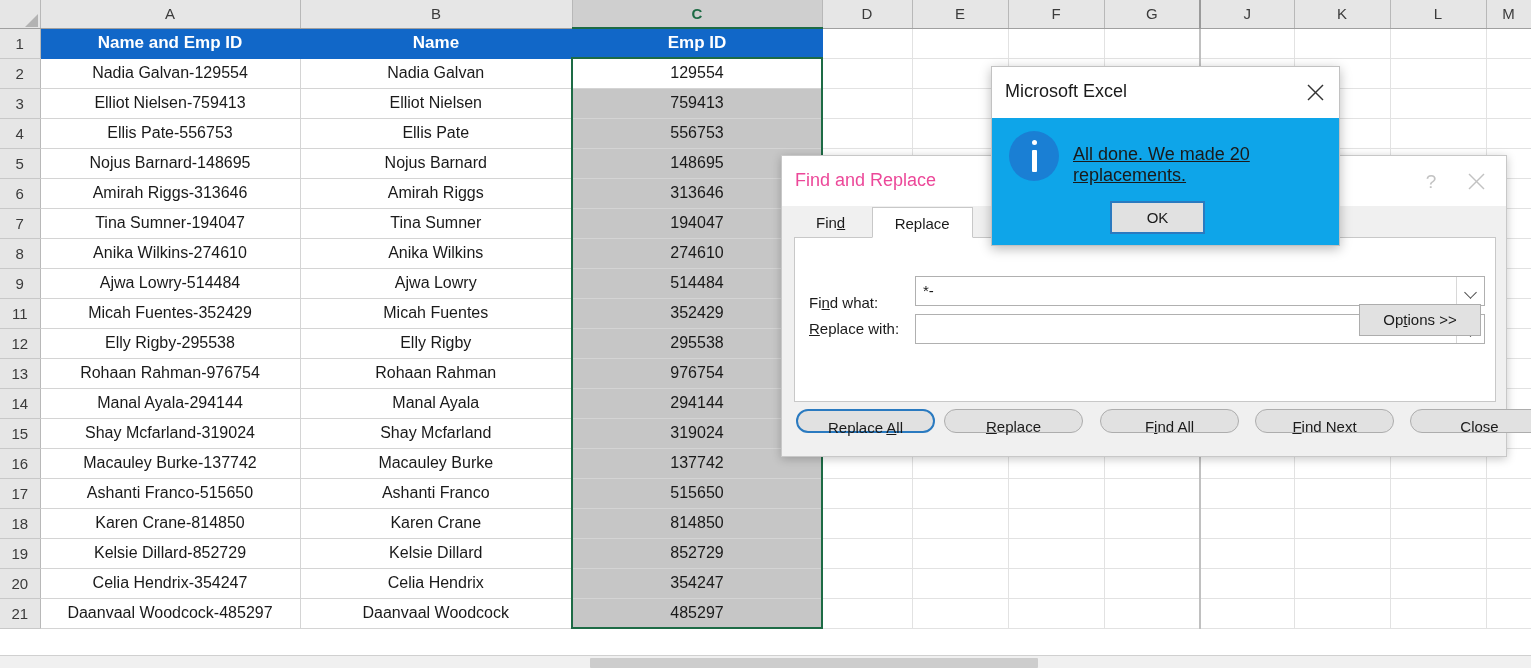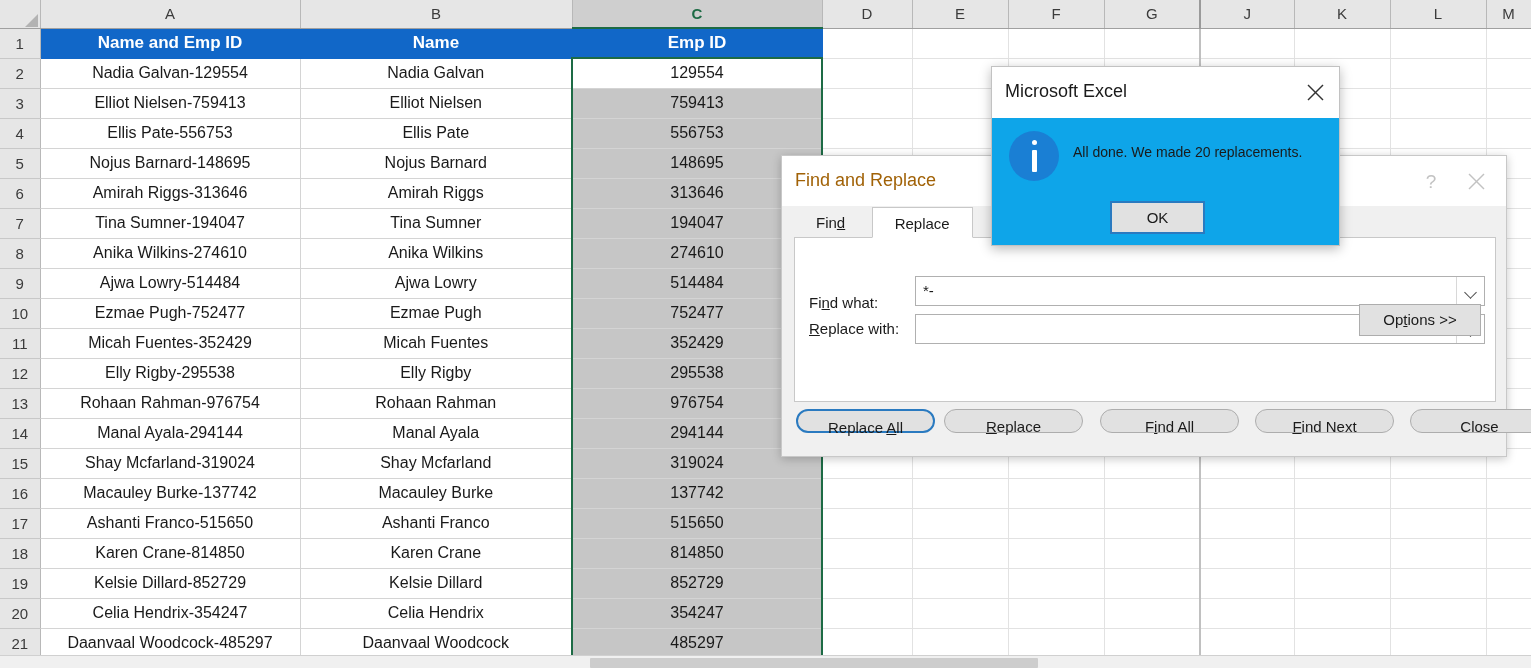--- a/index.html
+++ b/index.html
@@ -153,21 +153,21 @@
   .far-title {
     position: relative;
     height: 51px;
     background: #ffffff;
     border-bottom: 1px solid #f0f0f0;
   }
   .far-title .tt {
     position: absolute;
     left: 13px; top: 14px;
     font-size: 18px;
-    color: #a16207;
+    color: #ec4899;
   }
   .far-title .help {
     position: absolute;
     right: 62px; top: 13px;
     width: 26px; height: 26px;
     font-size: 19px;
     color: #c2c2c2;
     text-align: center;
     line-height: 26px;
     cursor: default;
@@ -337,22 +337,23 @@
   .msg-icon .bar {
     position: absolute;
     left: 22.5px; top: 19px;
     width: 5px; height: 22px;
     border-radius: 1px;
     background: #ffffff;
   }
   .msg-text {
     position: absolute;
     left: 81px; top: 26px;
-    font-size: 14px;
+    font-size: 18px;
     color: #1a1a1a;
+    text-decoration: underline;
   }
   .msg-ok {
     position: absolute;
     left: 118px; top: 134px;
     width: 95px; height: 33px;
     line-height: 30px;
   }
 </style>
 </head>
 <body>
@@ -507,34 +508,20 @@
             <td class="cell empty hidden-break"></td>
             <td class="cell empty"></td>
             <td class="cell empty"></td>
             <td class="cell empty"></td>
           </tr>
           <tr>
             <td class="rowhdr">9</td>
             <td class="cell">Ajwa Lowry-514484</td>
             <td class="cell">Ajwa Lowry</td>
             <td class="cell selcol sel-left sel-right">514484</td>
-            <td class="cell empty"></td>
-            <td class="cell empty"></td>
-            <td class="cell empty"></td>
-            <td class="cell empty"></td>
-            <td class="cell empty hidden-break"></td>
-            <td class="cell empty"></td>
-            <td class="cell empty"></td>
-            <td class="cell empty"></td>
-          </tr>
-          <tr>
-            <td class="rowhdr">10</td>
-            <td class="cell">Ezmae Pugh-752477</td>
-            <td class="cell">Ezmae Pugh</td>
-            <td class="cell selcol sel-left sel-right">752477</td>
             <td class="cell empty"></td>
             <td class="cell empty"></td>
             <td class="cell empty"></td>
             <td class="cell empty"></td>
             <td class="cell empty hidden-break"></td>
             <td class="cell empty"></td>
             <td class="cell empty"></td>
             <td class="cell empty"></td>
           </tr>
           <tr>

